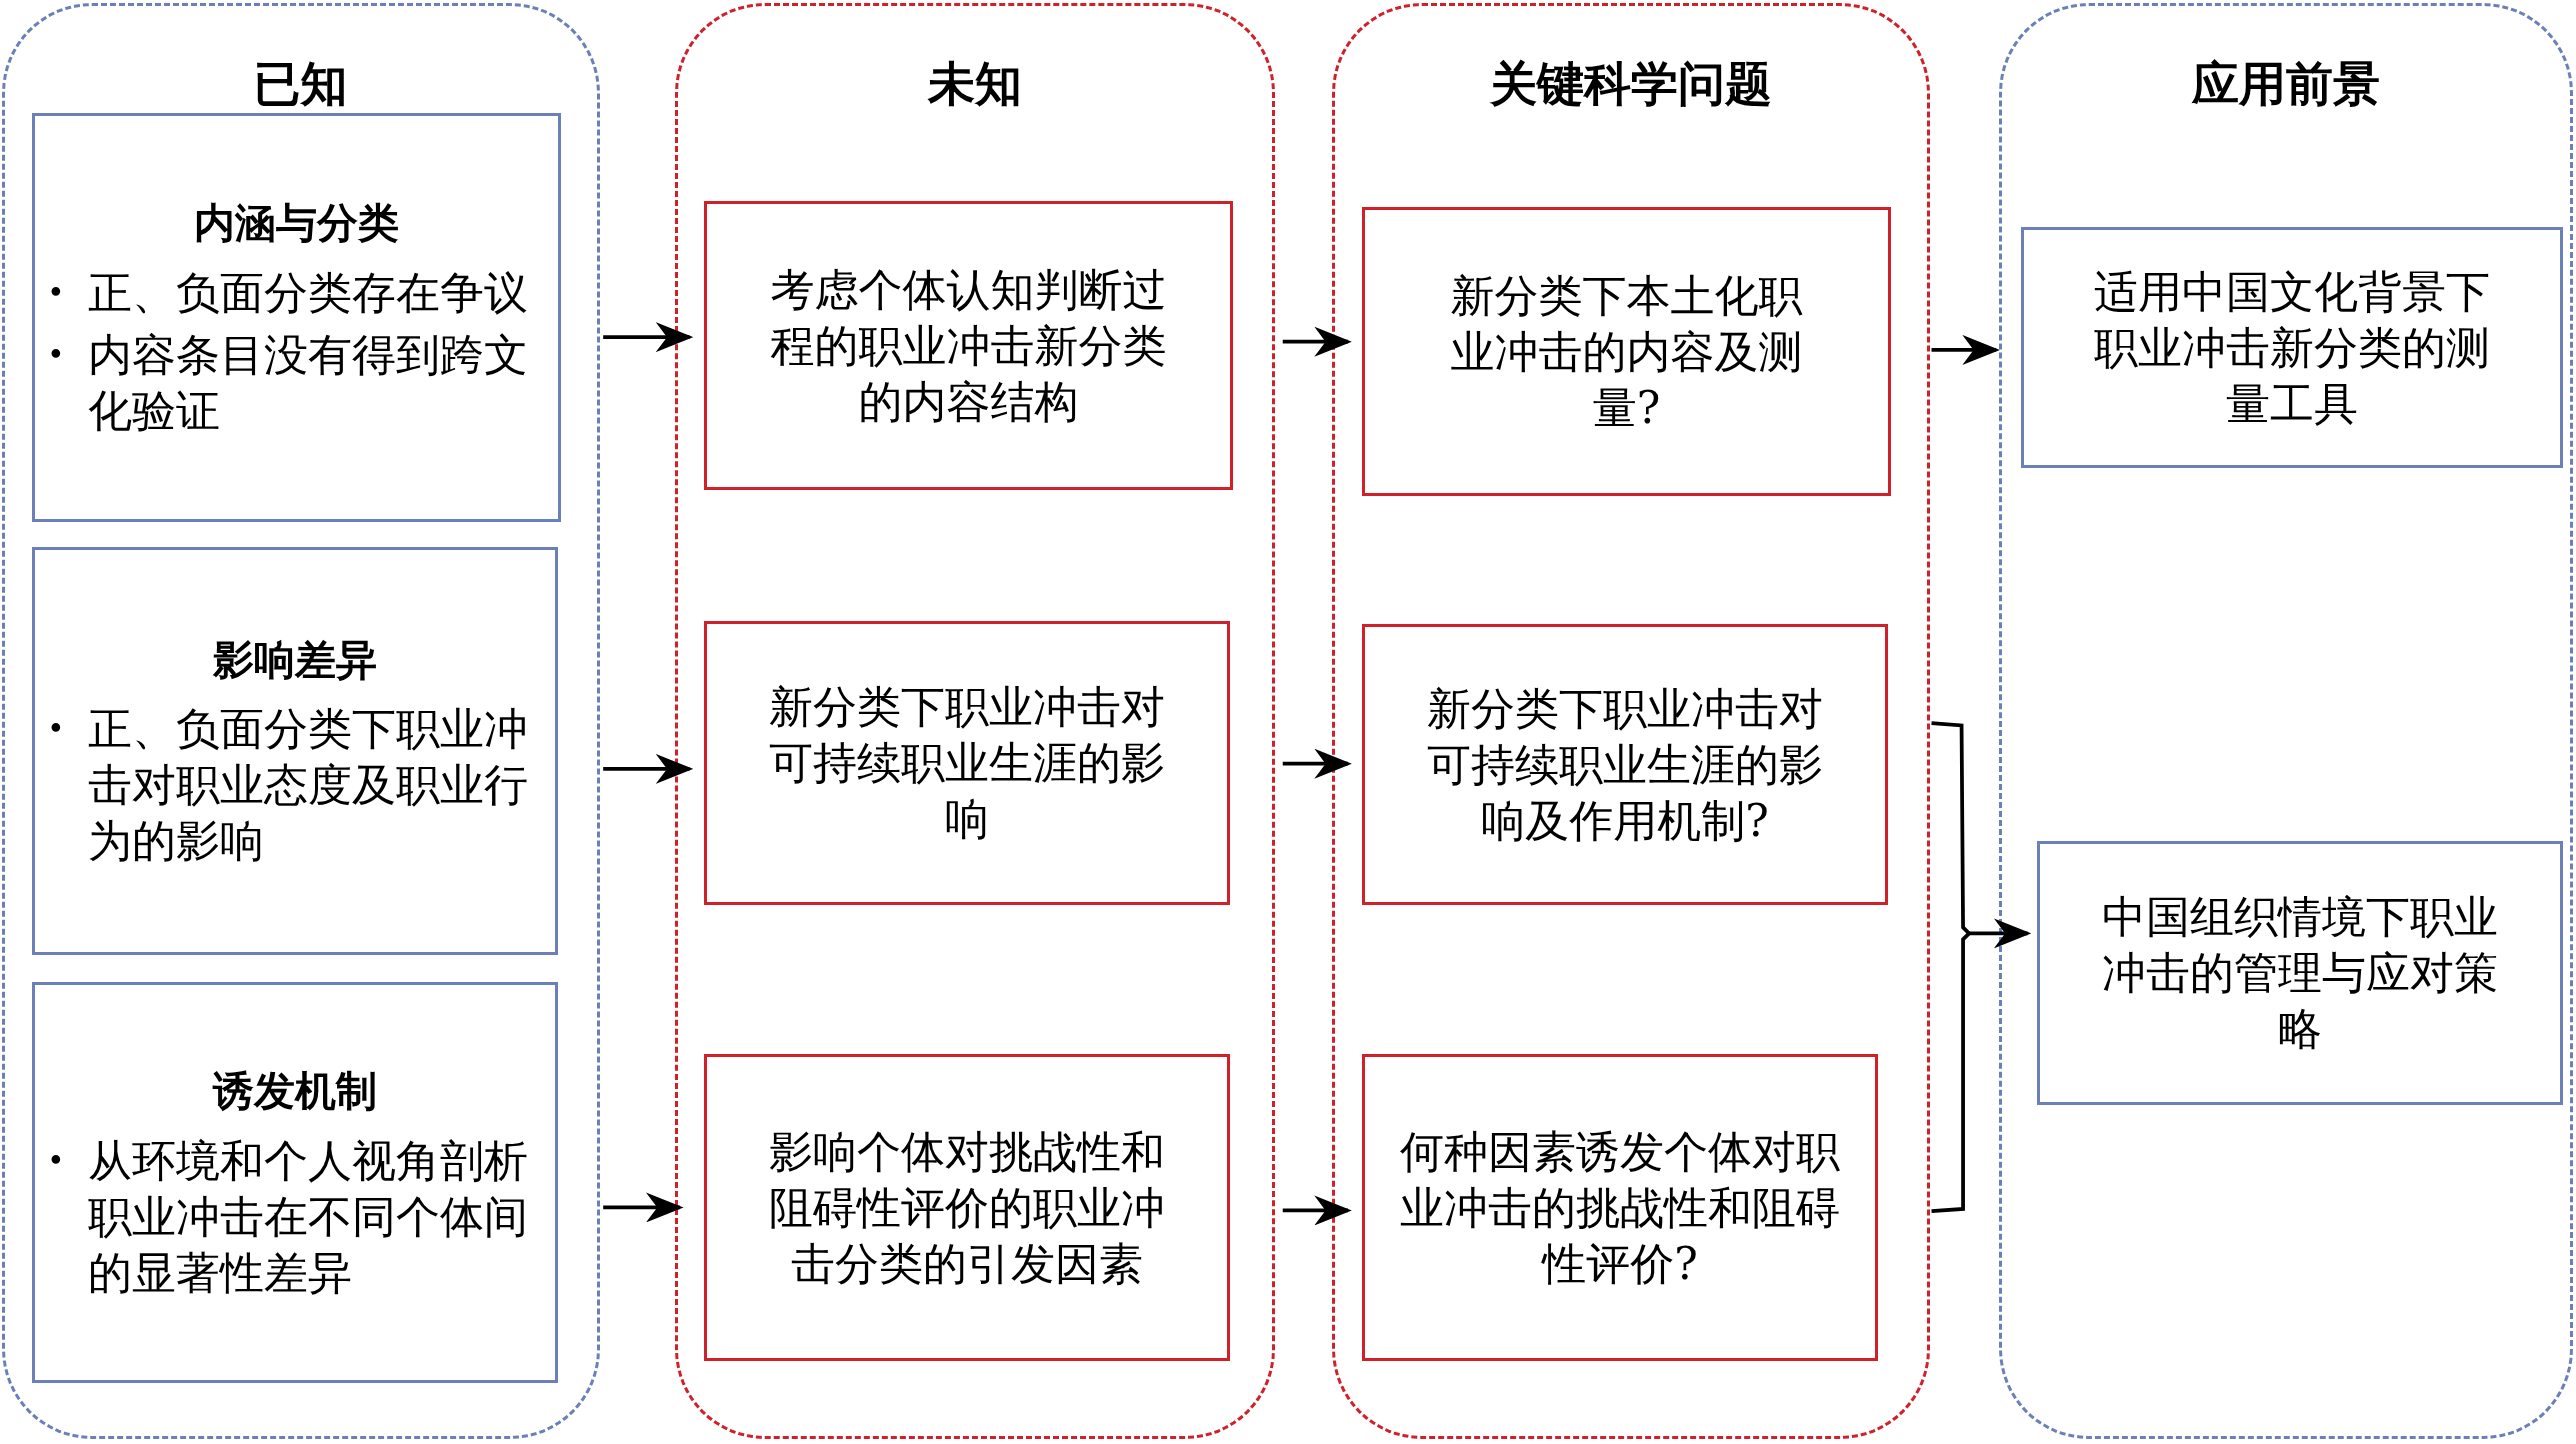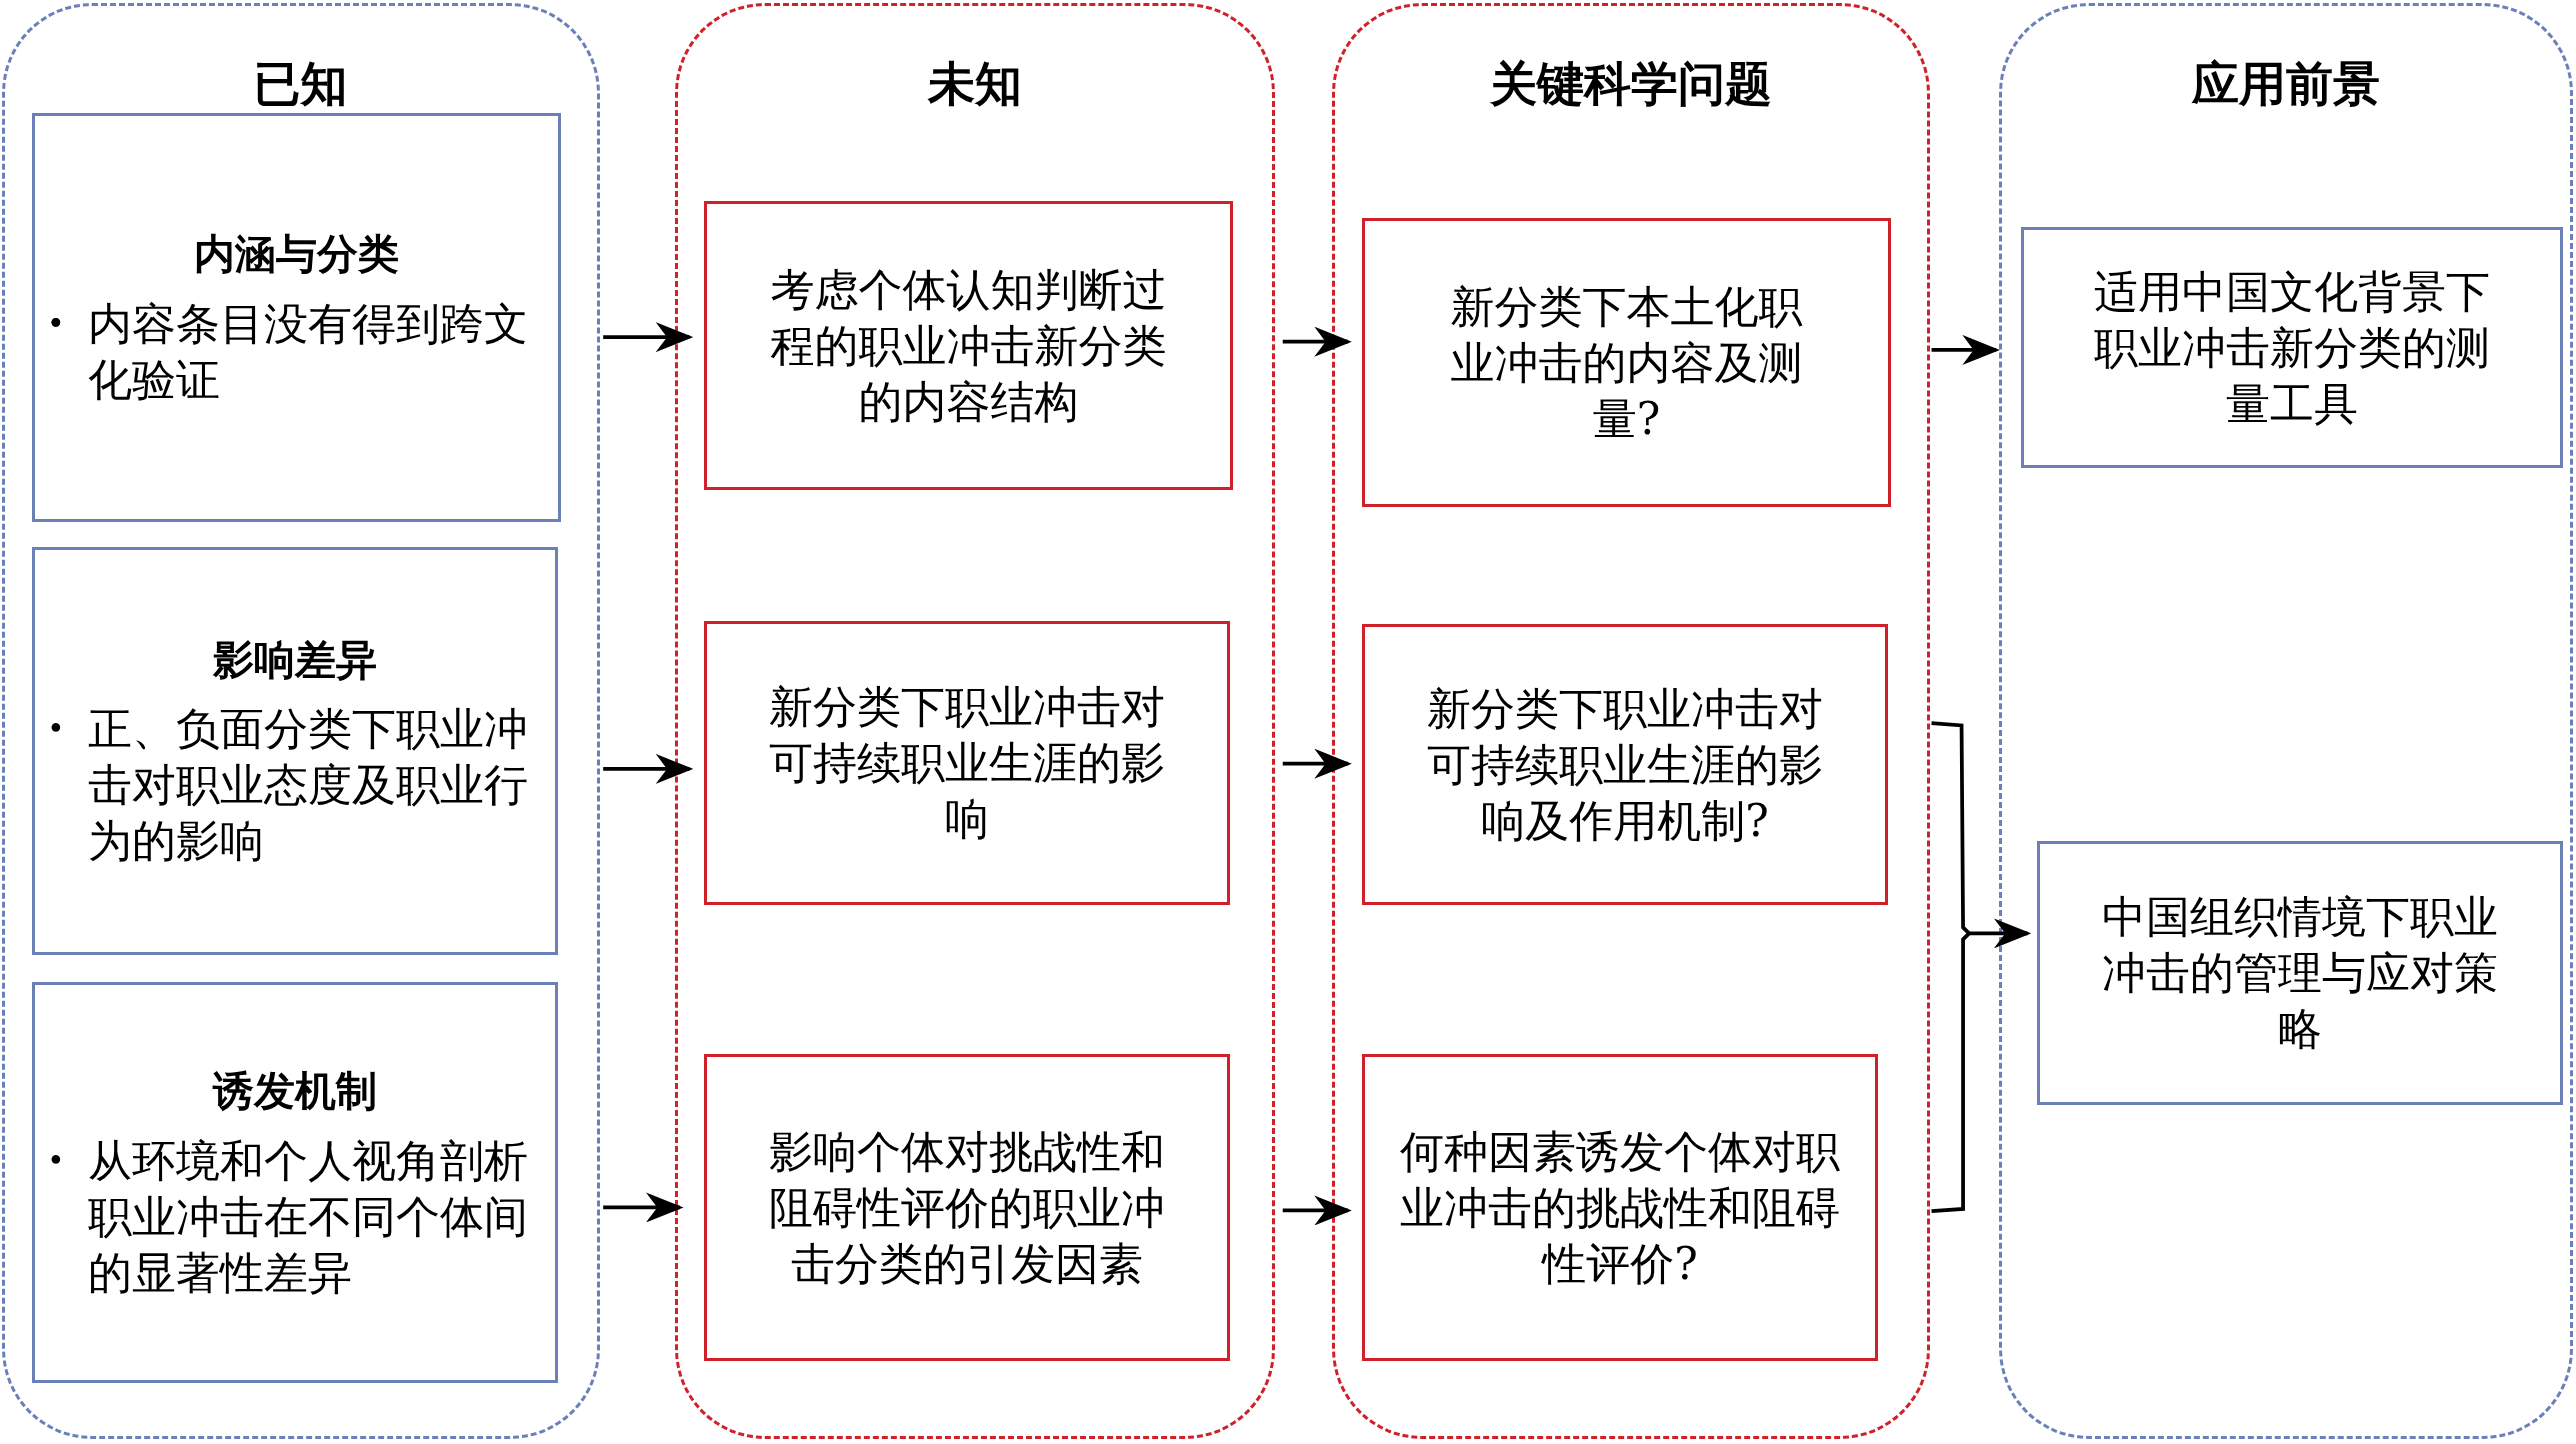--- a/index.html
+++ b/index.html
@@ -24,21 +24,21 @@
 </style>
 </head>
 <body>
 
 <div class="container blue" style="left:1.5px;top:3px;width:598px;height:1436px;">
   <div class="col-title" style="top:47px;">已知</div>
 </div>
 <div class="box blue" style="left:32px;top:113px;width:529px;height:409px;">
   <div class="head">内涵与分类</div>
   <ul class="bullets">
-    <li><span class="dot">•</span></li>
+    <li><span class="dot">•</span><span>正、负面分类存在争议</span></li>
     <li><span class="dot">•</span><span>内容条目没有得到跨文化验证</span></li>
   </ul>
 </div>
 <div class="box blue" style="left:32px;top:547px;width:526px;height:408px;">
   <div class="head">影响差异</div>
   <ul class="bullets">
     <li><span class="dot">•</span><span>正、负面分类下职业冲击对职业态度及职业行为的影响</span></li>
   </ul>
 </div>
 <div class="box blue" style="left:32px;top:982px;width:526px;height:401px;">
@@ -57,21 +57,21 @@
 <div class="box red" style="left:704px;top:621px;width:526px;height:284px;padding:0 53px;">
   <div class="txt">新分类下职业冲击对可持续职业生涯的影响</div>
 </div>
 <div class="box red" style="left:704px;top:1054px;width:526px;height:307px;padding:0 53px;">
   <div class="txt">影响个体对挑战性和阻碍性评价的职业冲击分类的引发因素</div>
 </div>
 
 <div class="container red" style="left:1332px;top:3px;width:598px;height:1436px;">
   <div class="col-title" style="top:47px;">关键科学问题</div>
 </div>
-<div class="box red" style="left:1362px;top:218px;width:529px;height:289px;padding:0 85px;">
+<div class="box red" style="left:1362px;top:207px;width:529px;height:289px;padding:0 85px;">
   <div class="txt">新分类下本土化职业冲击的内容及测量?</div>
 </div>
 <div class="box red" style="left:1362px;top:624px;width:526px;height:281px;padding:16px 53px;">
   <div class="txt">新分类下职业冲击对可持续职业生涯的影响及作用机制?</div>
 </div>
 <div class="box red" style="left:1362px;top:1054px;width:516px;height:307px;padding:0 34px;">
   <div class="txt">何种因素诱发个体对职业冲击的挑战性和阻碍性评价?</div>
 </div>
 
 <div class="container blue" style="left:1999px;top:3px;width:574px;height:1436px;">

